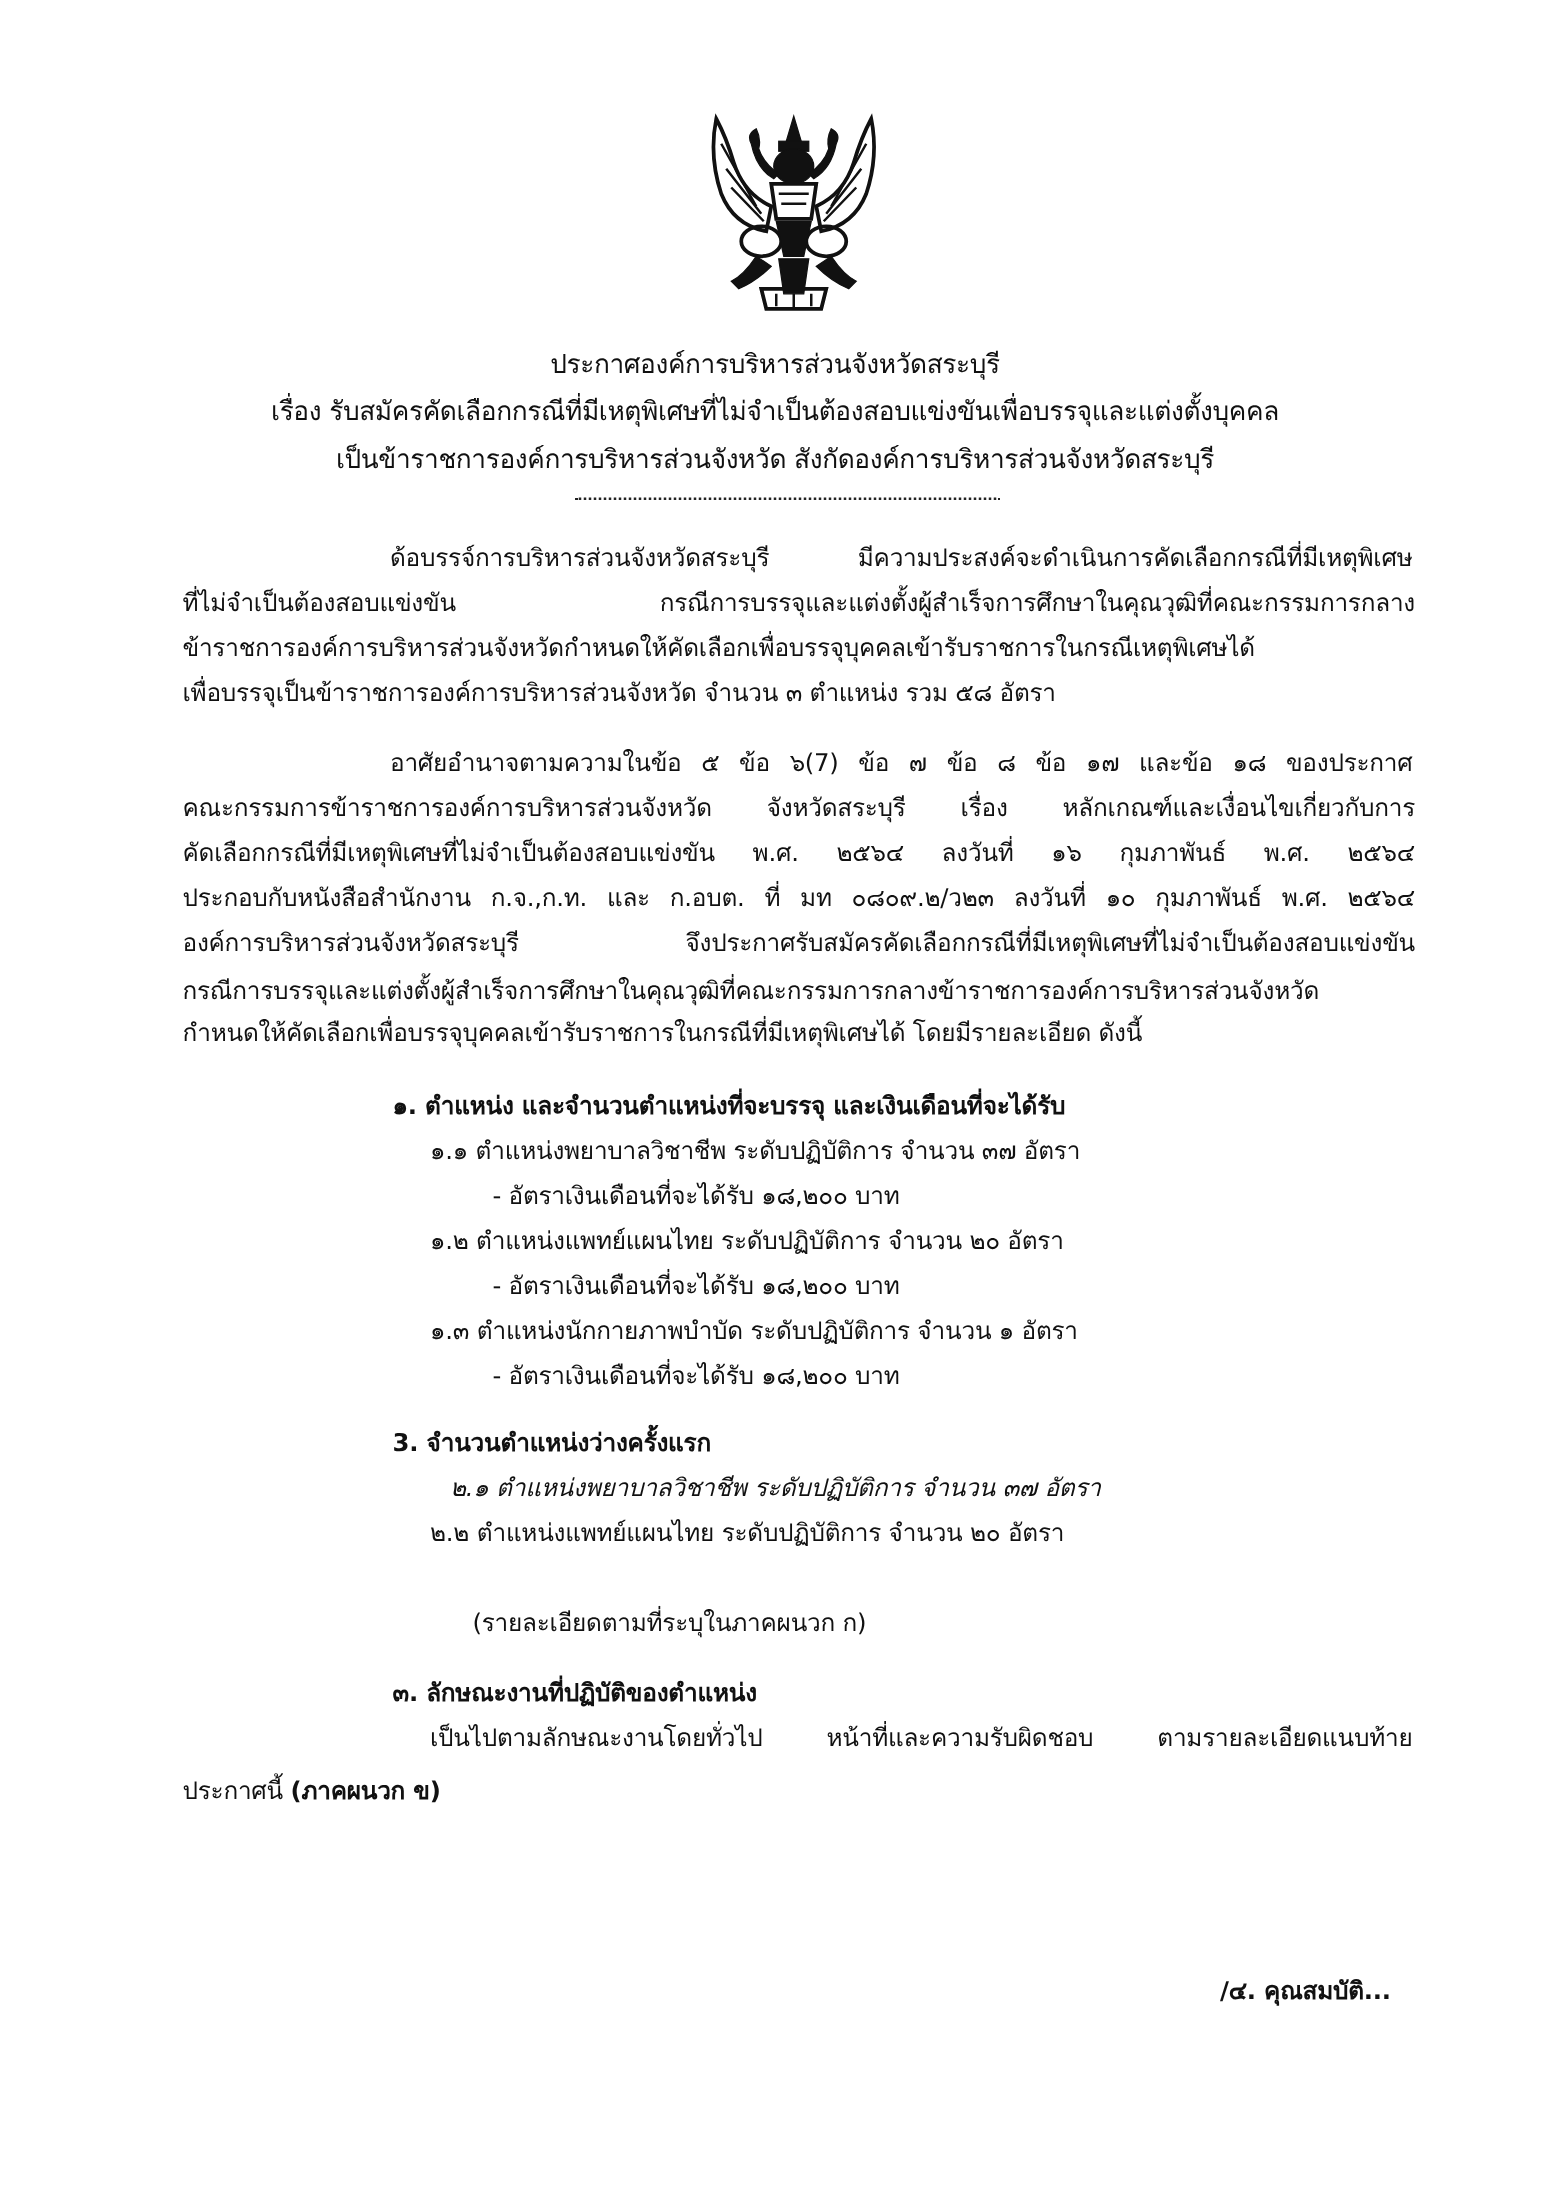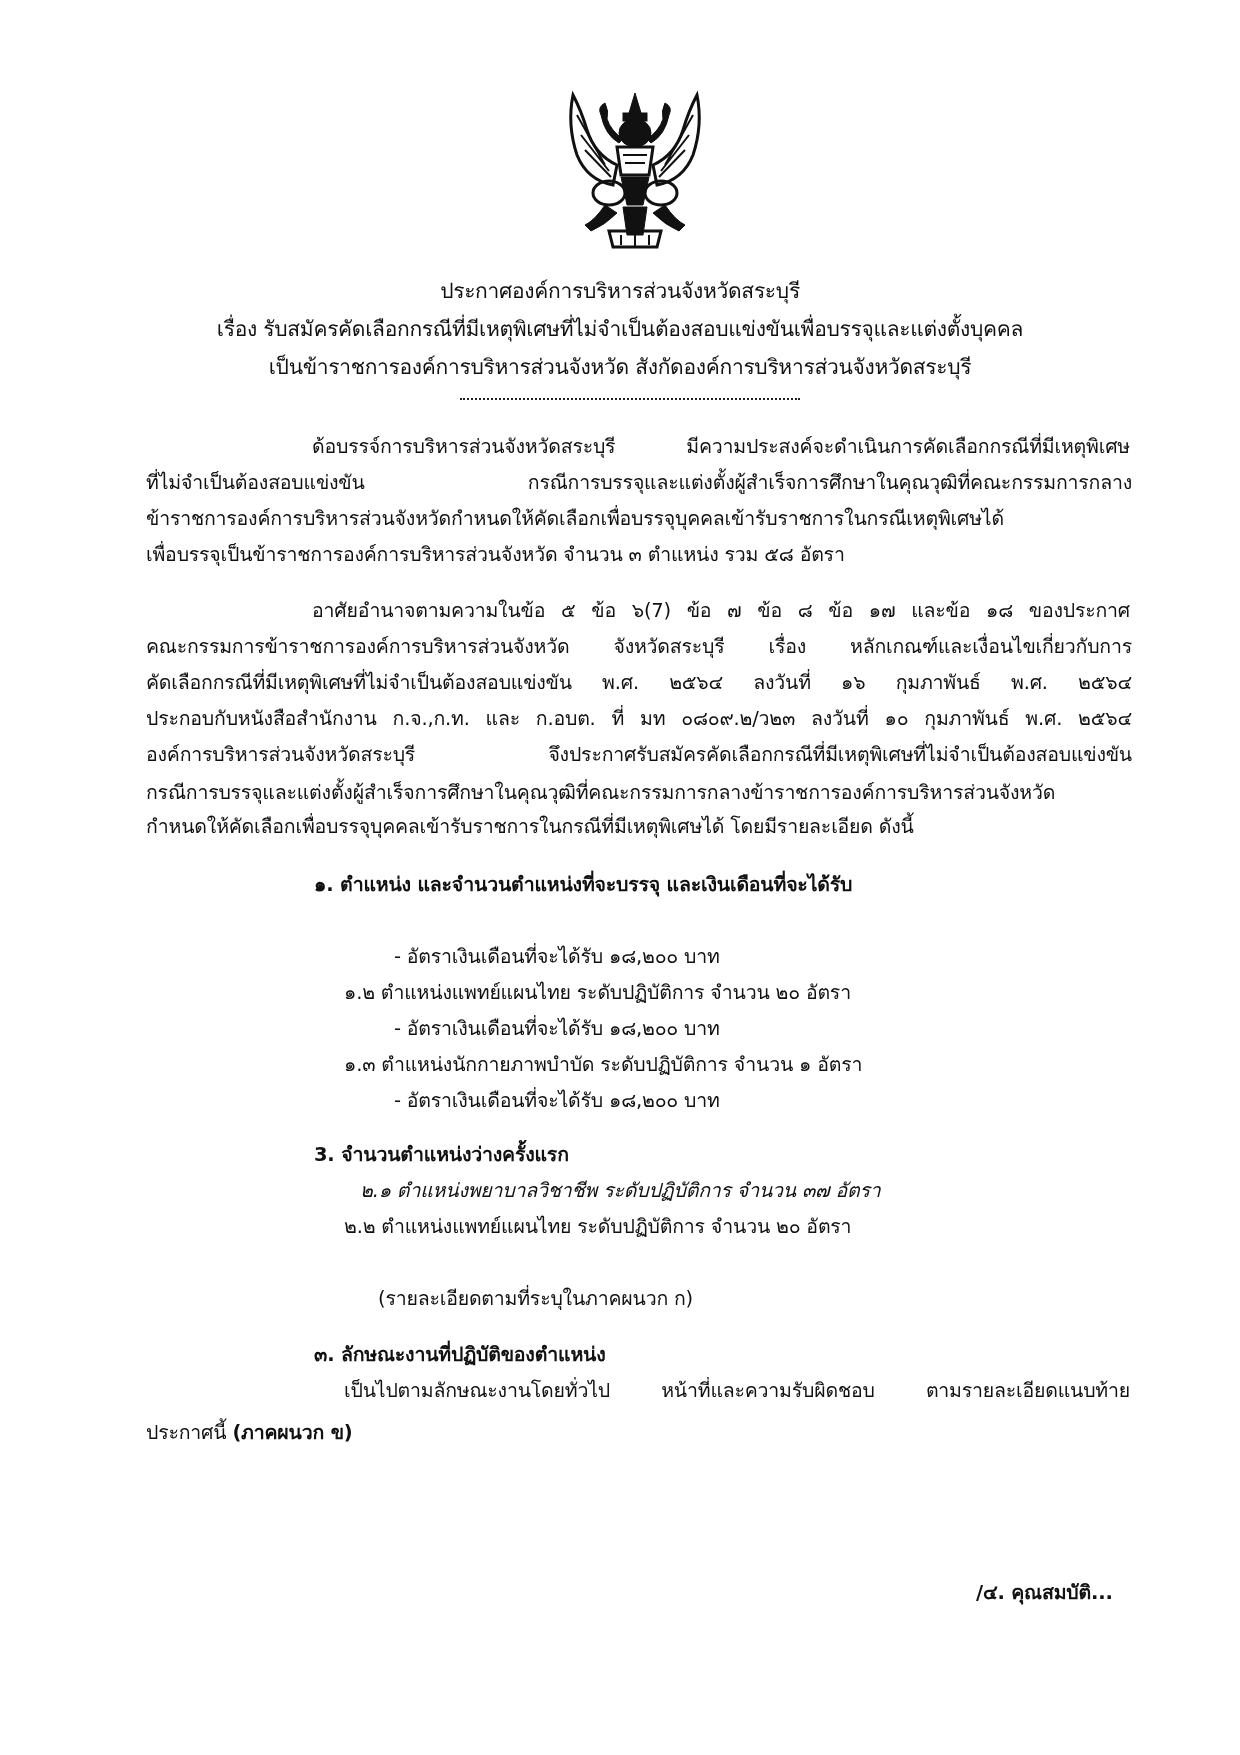--- a/index.html
+++ b/index.html
@@ -68,20 +68,21 @@
 
   <div class="line" style="left:312px; top:594px; width:818px; text-align:justify; text-align-last:justify;">อาศัยอำนาจตามความในข้อ ๕ ข้อ ๖(7) ข้อ ๗ ข้อ ๘ ข้อ ๑๗ และข้อ ๑๘ ของประกาศ</div>
   <div class="line justify" style="left:146px; top:630px;">คณะกรรมการข้าราชการองค์การบริหารส่วนจังหวัด จังหวัดสระบุรี เรื่อง หลักเกณฑ์และเงื่อนไขเกี่ยวกับการ</div>
   <div class="line justify" style="left:146px; top:666px;">คัดเลือกกรณีที่มีเหตุพิเศษที่ไม่จำเป็นต้องสอบแข่งขัน พ.ศ. ๒๕๖๔ ลงวันที่ ๑๖ กุมภาพันธ์ พ.ศ. ๒๕๖๔</div>
   <div class="line justify" style="left:146px; top:702px;">ประกอบกับหนังสือสำนักงาน ก.จ.,ก.ท. และ ก.อบต. ที่ มท ๐๘๐๙.๒/ว๒๓ ลงวันที่ ๑๐ กุมภาพันธ์ พ.ศ. ๒๕๖๔</div>
   <div class="line justify" style="left:146px; top:738px;">องค์การบริหารส่วนจังหวัดสระบุรี จึงประกาศรับสมัครคัดเลือกกรณีที่มีเหตุพิเศษที่ไม่จำเป็นต้องสอบแข่งขัน</div>
   <div class="line justify" style="left:146px; top:756px;margin-top:20px;">กรณีการบรรจุและแต่งตั้งผู้สำเร็จการศึกษาในคุณวุฒิที่คณะกรรมการกลางข้าราชการองค์การบริหารส่วนจังหวัด</div>
   <div class="line" style="left:146px; top:810px;">กำหนดให้คัดเลือกเพื่อบรรจุบุคคลเข้ารับราชการในกรณีที่มีเหตุพิเศษได้ โดยมีรายละเอียด ดังนี้</div>
 
   <div class="line bold" style="left:314px; top:868px;">๑. ตำแหน่ง และจำนวนตำแหน่งที่จะบรรจุ และเงินเดือนที่จะได้รับ</div>
+  <div class="line" style="left:344px; top:904px;">๑.๑ ตำแหน่งพยาบาลวิชาชีพ ระดับปฏิบัติการ จำนวน ๓๗ อัตรา</div>
   <div class="line" style="left:394px; top:940px;">- อัตราเงินเดือนที่จะได้รับ ๑๘,๒๐๐ บาท</div>
   <div class="line" style="left:344px; top:976px;">๑.๒ ตำแหน่งแพทย์แผนไทย ระดับปฏิบัติการ จำนวน ๒๐ อัตรา</div>
   <div class="line" style="left:394px; top:1012px;">- อัตราเงินเดือนที่จะได้รับ ๑๘,๒๐๐ บาท</div>
   <div class="line" style="left:344px; top:1048px;">๑.๓ ตำแหน่งนักกายภาพบำบัด ระดับปฏิบัติการ จำนวน ๑ อัตรา</div>
   <div class="line" style="left:394px; top:1084px;">- อัตราเงินเดือนที่จะได้รับ ๑๘,๒๐๐ บาท</div>
 
   <div class="line bold" style="left:314px; top:1138px;">3. จำนวนตำแหน่งว่างครั้งแรก</div>
   <div class="line" style="left:360px; top:1174px;font-style:italic;">๒.๑ ตำแหน่งพยาบาลวิชาชีพ ระดับปฏิบัติการ จำนวน ๓๗ อัตรา</div>
   <div class="line" style="left:344px; top:1210px;">๒.๒ ตำแหน่งแพทย์แผนไทย ระดับปฏิบัติการ จำนวน ๒๐ อัตรา</div>
   <div class="line" style="left:378px; top:1282px;">(รายละเอียดตามที่ระบุในภาคผนวก ก)</div>

